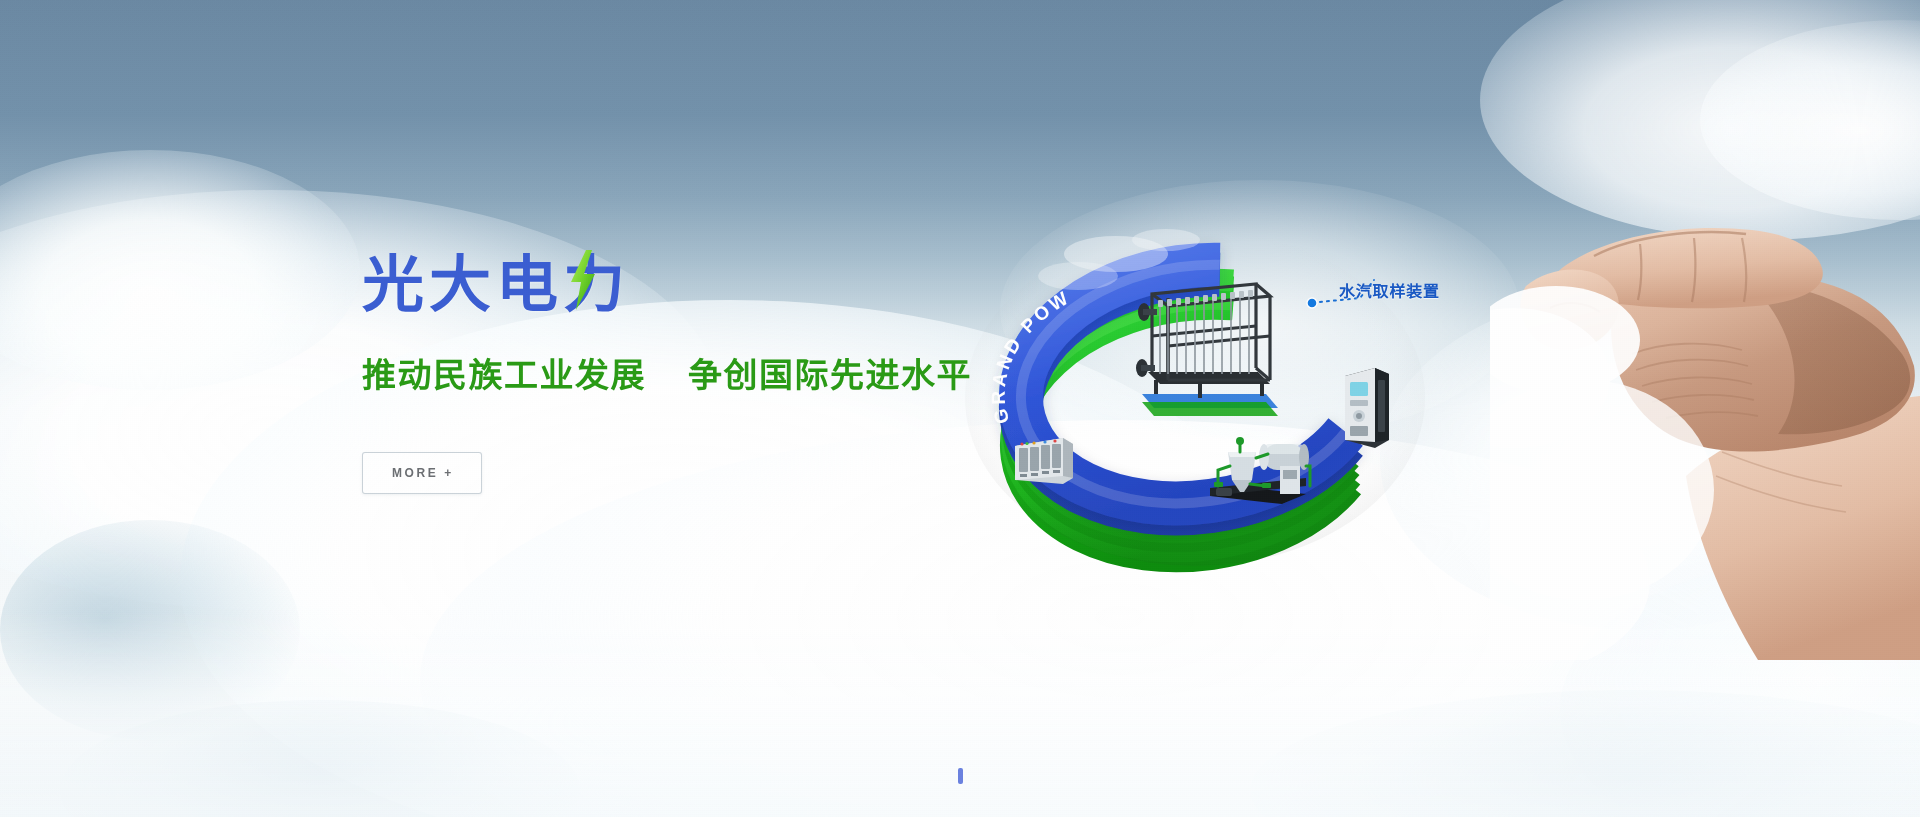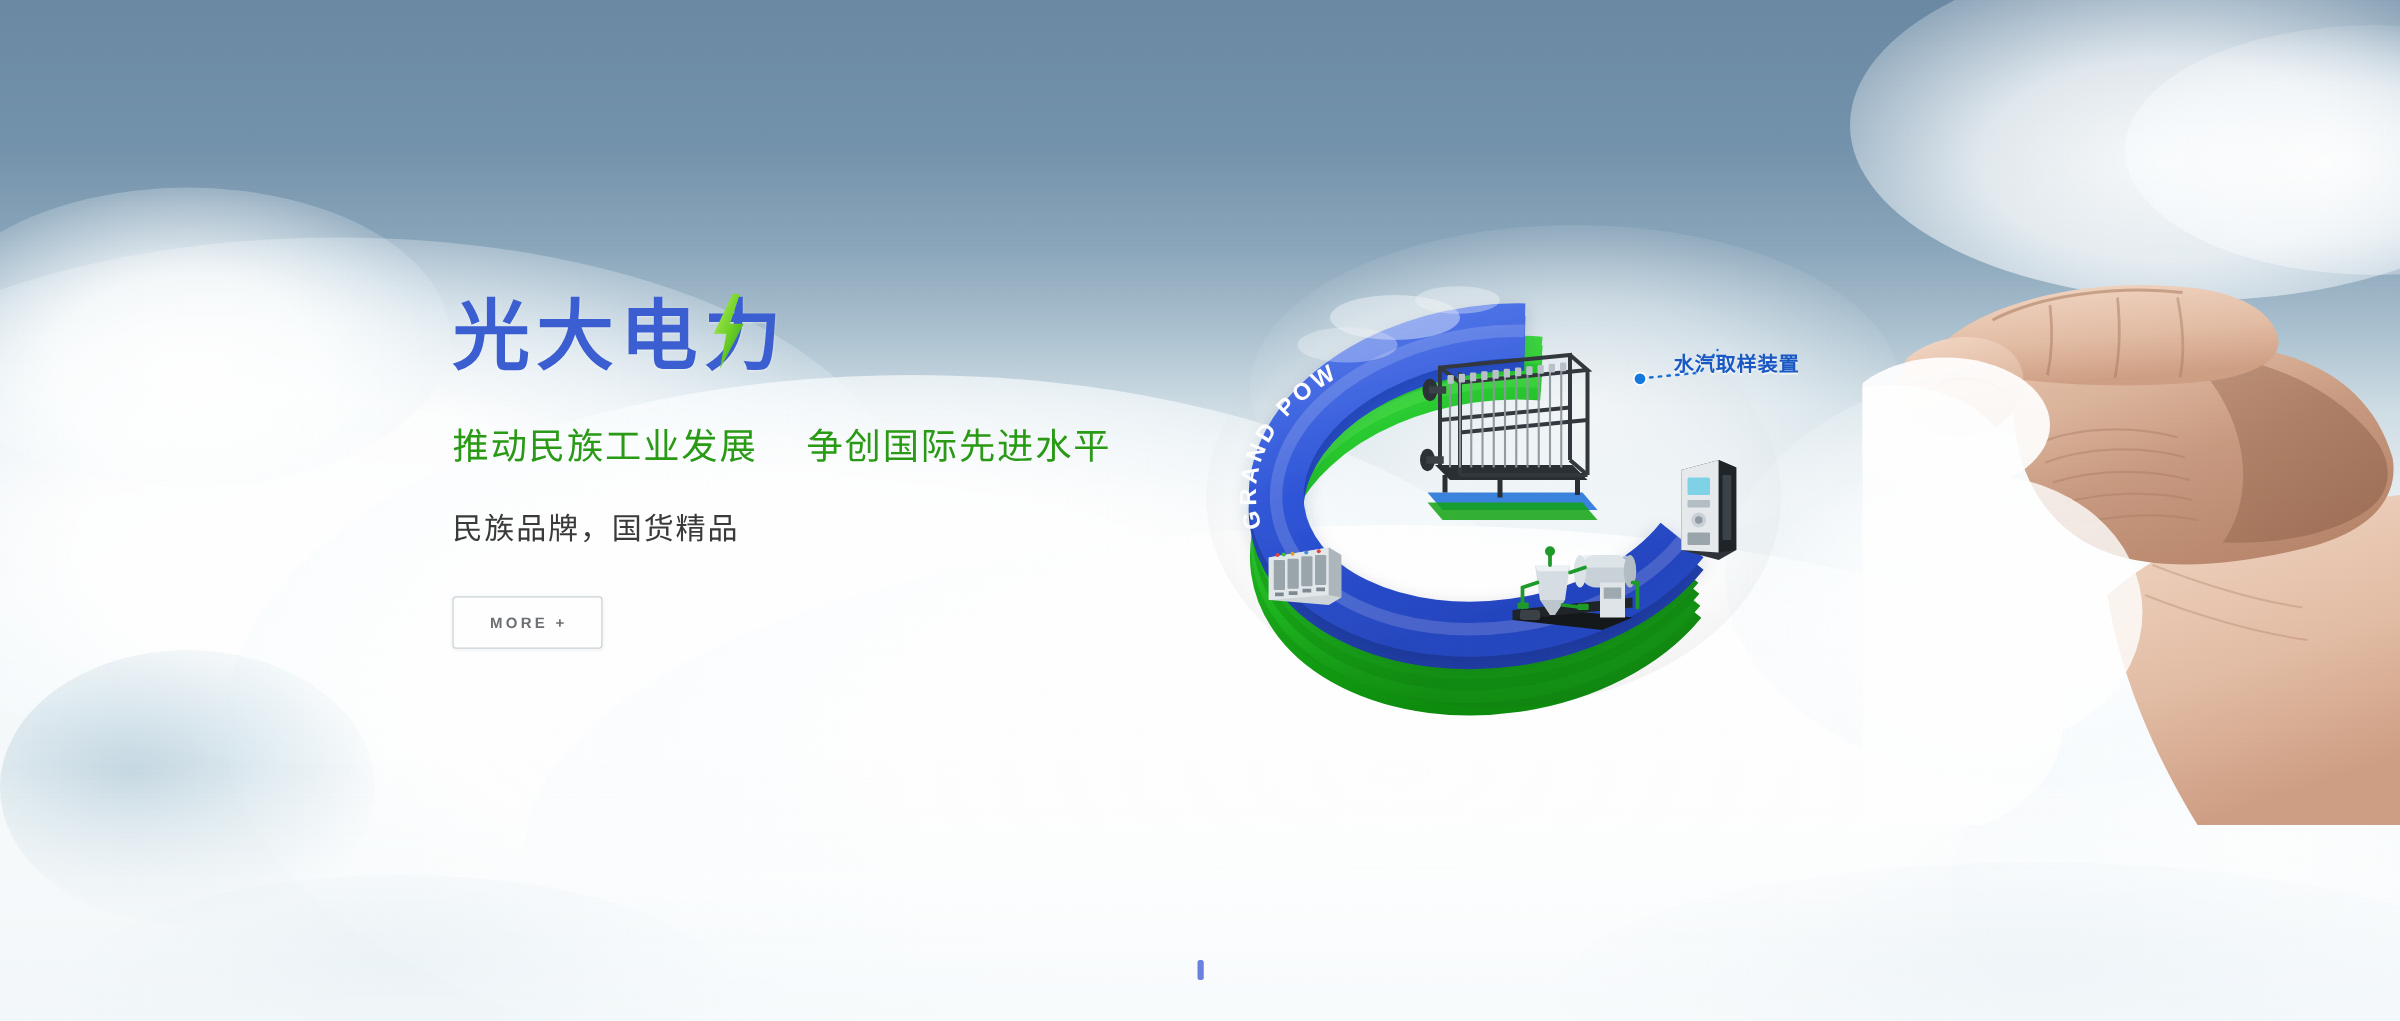--- a/index.html
+++ b/index.html
@@ -160,21 +160,21 @@
     background-image:
       repeating-linear-gradient(0deg, rgba(0,0,0,0.09) 0 1px, rgba(255,255,255,0.05) 1px 2px),
       repeating-linear-gradient(90deg, rgba(0,0,0,0.07) 0 1px, rgba(255,255,255,0.04) 1px 2px);
     pointer-events: none;
   }
 
   
   .copy {
     position: absolute;
     left: 362px;
-    top: 239px;
+    top: 254px;
     width: 640px;
   }
   .headline {
     position: relative;
     font-size: 62px;
     line-height: 1;
     font-weight: 700;
     color: #3b5ed2;
     letter-spacing: 5px;
     margin: 0;
@@ -184,22 +184,22 @@
   .bolt {
     position: absolute;
     left: 206px;
     top: -4px;
     width: 30px;
     height: 60px;
     pointer-events: none;
   }
   .subhead {
     margin: 32px 0 16px 0;
-    font-size: 29px;
-    font-weight: 400;
+    font-size: 34px;
+    font-weight: 700;
     color: #2a9b16;
     letter-spacing: 1.5px;
     white-space: nowrap;
     text-shadow: 0 1px 2px rgba(255,255,255,0.5);
   }
   .subhead .gap { display: inline-block; width: 20px; }
   .tagline {
     margin: 28px 0 0 0;
     font-size: 24px;
     font-weight: 500;
@@ -575,21 +575,20 @@
         <polygon points="18,0 3,32 13,32 8,60 27,24 16,24 24,0" fill="url(#boltGrad)"></polygon>
       </svg>
     </h1>
 
     <p class="subhead">
       <span>推动民族工业发展</span>
       <span class="gap"></span>
       <span>争创国际先进水平</span>
     </p>
 
-    <p class="tagline">民族品牌，国货精品</p>
 
     <a class="more-btn" href="#">MORE +</a>
   </div>
 
   <div class="indicators">
     <span class="dot active"></span>
   </div>
 
   <div class="grain"></div>
 </div>

